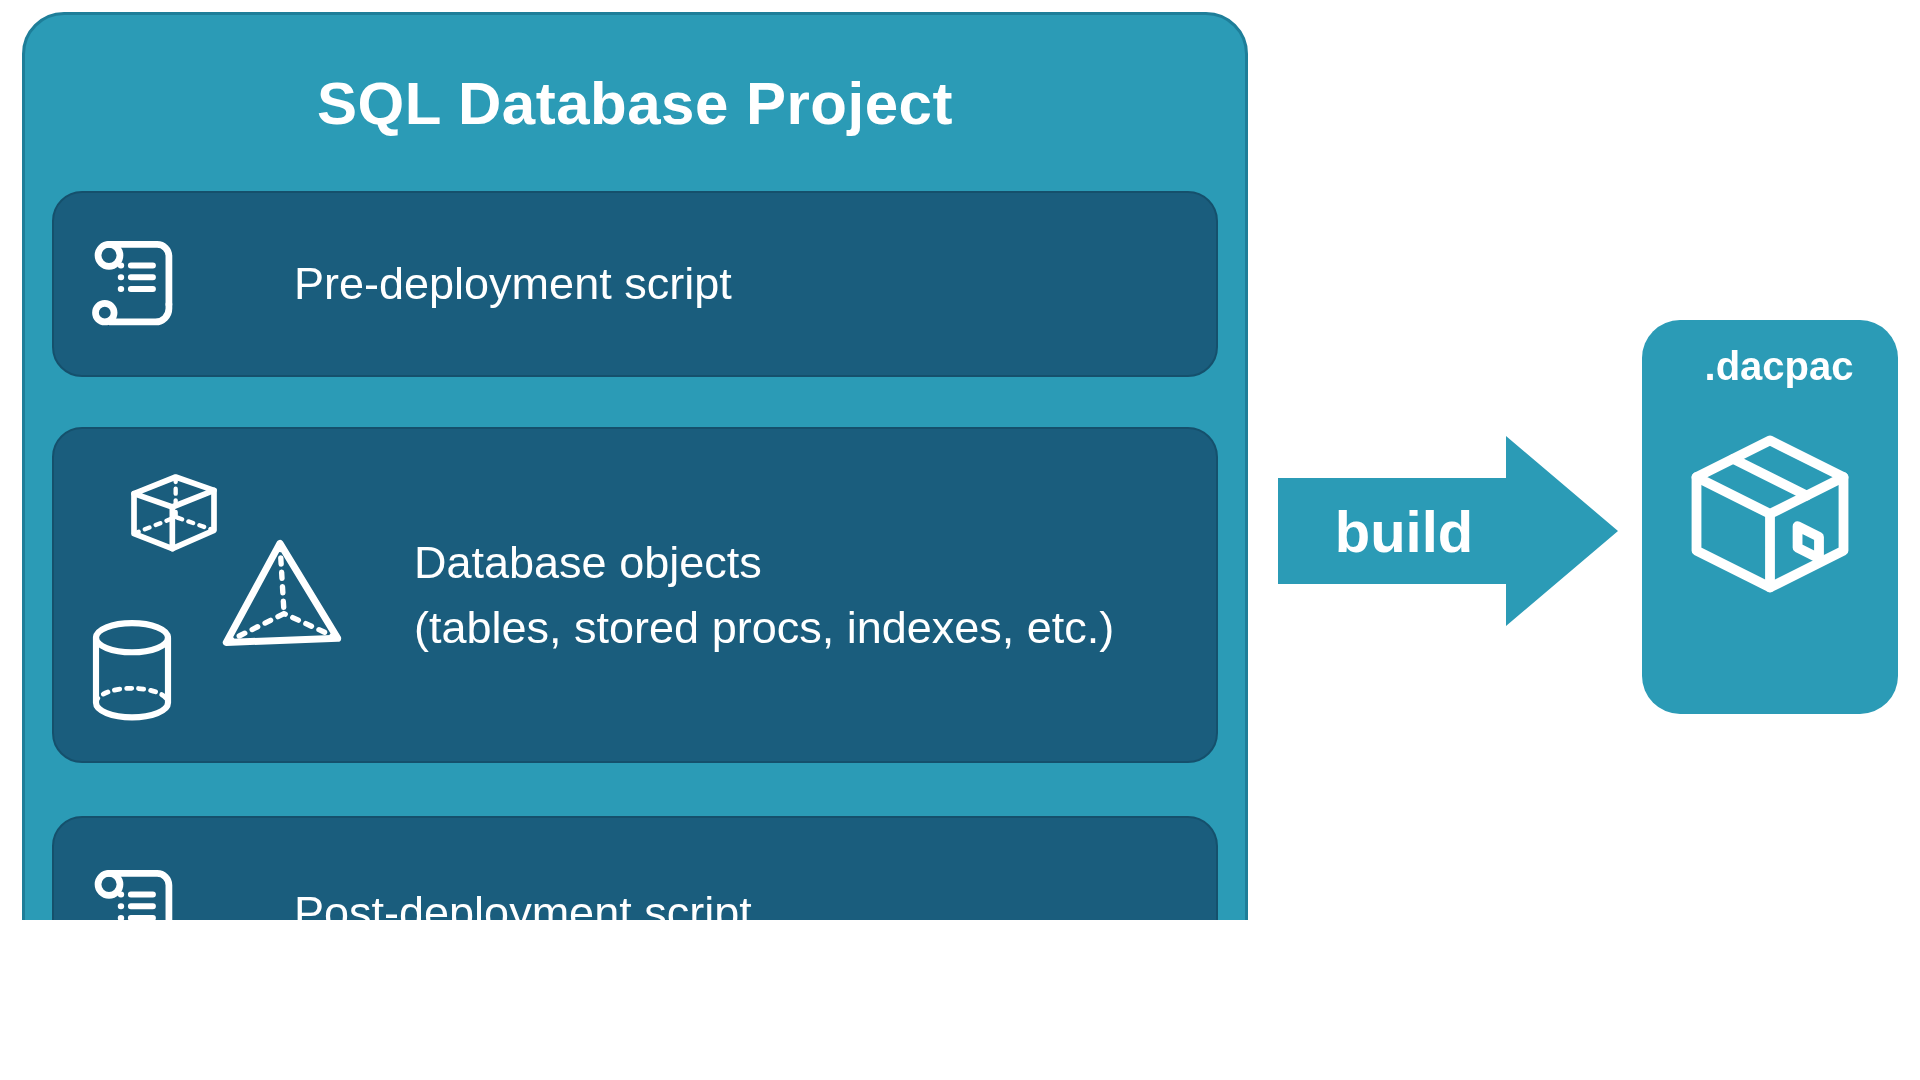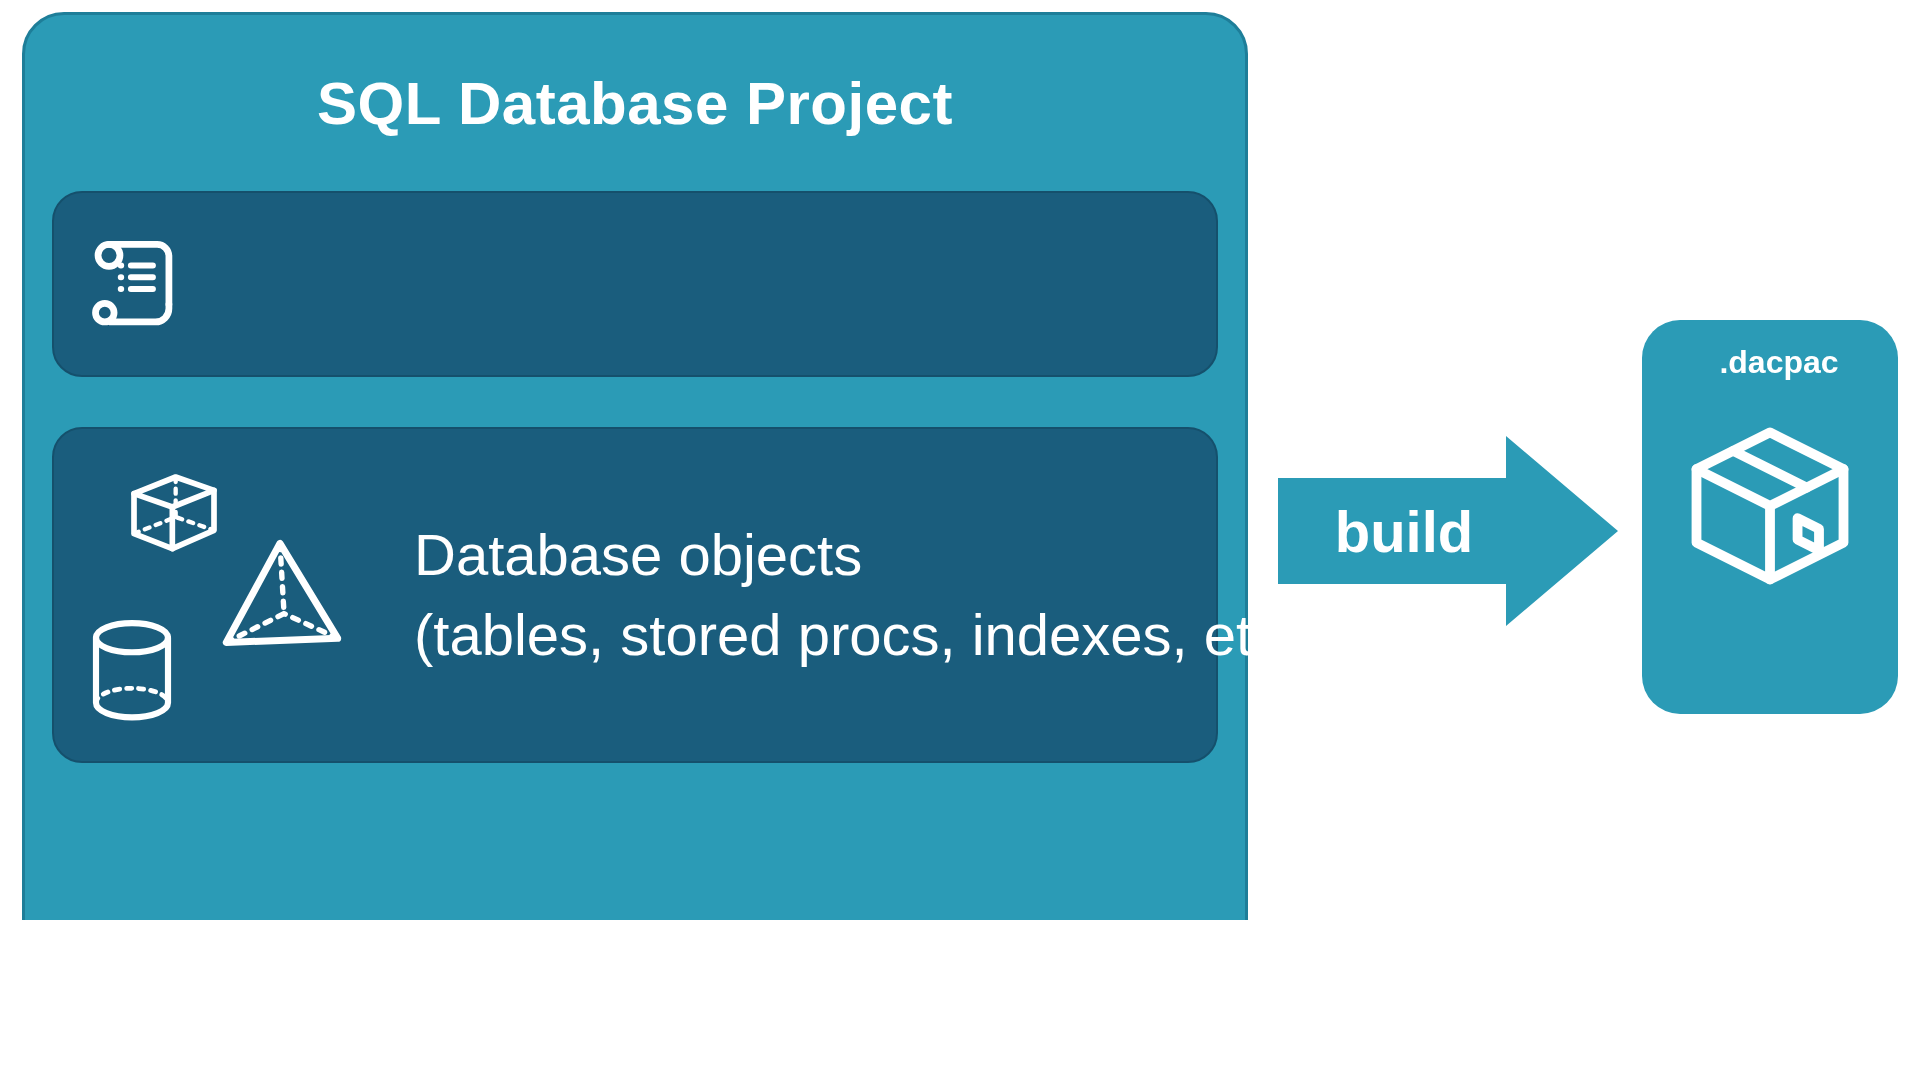--- a/index.html
+++ b/index.html
@@ -49,21 +49,21 @@
   .row-label { font-size: 45px; margin-left: 104px; white-space: nowrap; }
 
   .cluster { position: absolute; left: 30px; top: 33px; width: 290px; height: 272px; }
   .icon-cube     { position: absolute; left: 34px;  top: 0;     width: 112px; height: 100px; }
   .icon-pyramid  { position: absolute; left: 132px; top: 68px;  width: 132px; height: 130px; }
   .icon-cylinder { position: absolute; left: 0;     top: 150px; width: 96px;  height: 120px; }
 
   .label-group {
     margin-left: 360px;
     display: flex; flex-direction: column; gap: 16px;
-    font-size: 58px; line-height: 1.1; white-space: nowrap;
+    font-size: 45px; line-height: 1.1; white-space: nowrap;
   }
 
   
   .arrow { position: absolute; left: 1278px; top: 436px; width: 340px; height: 190px; }
   .arrow svg { display: block; width: 100%; height: 100%; }
   .arrow polygon { fill: var(--teal, #2B9BB6); }
   .arrow-label {
     position: absolute; left: 12px; top: 0; width: 228px; height: 190px;
     display: flex; align-items: center; justify-content: center;
     color: var(--text, #ffffff); font-weight: 700; font-size: 58px;
@@ -72,21 +72,21 @@
   
   .dacpac {
     position: absolute;
     left: 1642px; top: 320px;
     width: 256px; height: 394px;
     background: var(--teal, #2B9BB6);
     border-radius: 38px;
     display: flex; flex-direction: column; align-items: center;
     padding-top: 24px;
   }
-  .dacpac-label { color: var(--text, #ffffff); font-weight: 700; font-size: 32px; margin-left: 18px; }
+  .dacpac-label { color: var(--text, #ffffff); font-weight: 700; font-size: 40px; margin-left: 18px; }
   .icon-package { width: 196px; height: 212px; margin-top: 22px; }
 </style>
 </head>
 <body>
 
 <div class="canvas">
 
   <section class="project">
     <h1 class="title">SQL Database Project</h1>
 
@@ -96,20 +96,21 @@
           <g fill="none" stroke="#ffffff" stroke-width="4" stroke-linecap="round" stroke-linejoin="round">
             <circle cx="16" cy="15" r="6.5"></circle>
             <path d="M16 8.5 H44.5 A7 7 0 0 1 51.5 15.5 V44"></path>
             <path d="M51.5 44 v2.5 a8 8 0 0 1 -8 8 H17"></path>
             <circle cx="13.5" cy="49" r="5.5"></circle>
             <path d="M29 21 h13 M29 28 h13 M29 35 h13" stroke-width="3.6"></path>
             <path d="M23 21 h.2 M23 28 h.2 M23 35 h.2" stroke-width="3.6"></path>
           </g>
         </svg>
       </span>
+      <span class="row-label">Pre-deployment script</span>
     </div>
 
     <div class="row box-objects">
       <span class="cluster">
         <span class="icon icon-cube">
           <svg viewBox="0 0 64 60" aria-hidden="true">
             <g fill="none" stroke="#ffffff" stroke-width="3.4" stroke-linecap="round" stroke-linejoin="round">
               <path d="M8 19 L33 9 L56 17 L31 27 Z"></path>
               <path d="M8 19 V43 L31 52 V27"></path>
               <path d="M56 17 V41 L31 52"></path>
@@ -134,20 +135,35 @@
             </g>
           </svg>
         </span>
       </span>
       <span class="label-group">
         <span>Database objects</span>
         <span>(tables, stored procs, indexes, etc.)</span>
       </span>
     </div>
 
+    <div class="row box-post">
+      <span class="icon icon-scroll">
+        <svg viewBox="0 0 64 64" aria-hidden="true">
+          <g fill="none" stroke="#ffffff" stroke-width="4" stroke-linecap="round" stroke-linejoin="round">
+            <circle cx="16" cy="15" r="6.5"></circle>
+            <path d="M16 8.5 H44.5 A7 7 0 0 1 51.5 15.5 V44"></path>
+            <path d="M51.5 44 v2.5 a8 8 0 0 1 -8 8 H17"></path>
+            <circle cx="13.5" cy="49" r="5.5"></circle>
+            <path d="M29 21 h13 M29 28 h13 M29 35 h13" stroke-width="3.6"></path>
+            <path d="M23 21 h.2 M23 28 h.2 M23 35 h.2" stroke-width="3.6"></path>
+          </g>
+        </svg>
+      </span>
+      <span class="row-label">Post-deployment script</span>
+    </div>
   </section>
 
   <div class="arrow">
     <svg viewBox="0 0 340 190" aria-hidden="true">
       <polygon points="0,42 228,42 228,0 340,95 228,190 228,148 0,148"></polygon>
     </svg>
     <span class="arrow-label">build</span>
   </div>
 
   <div class="dacpac">

